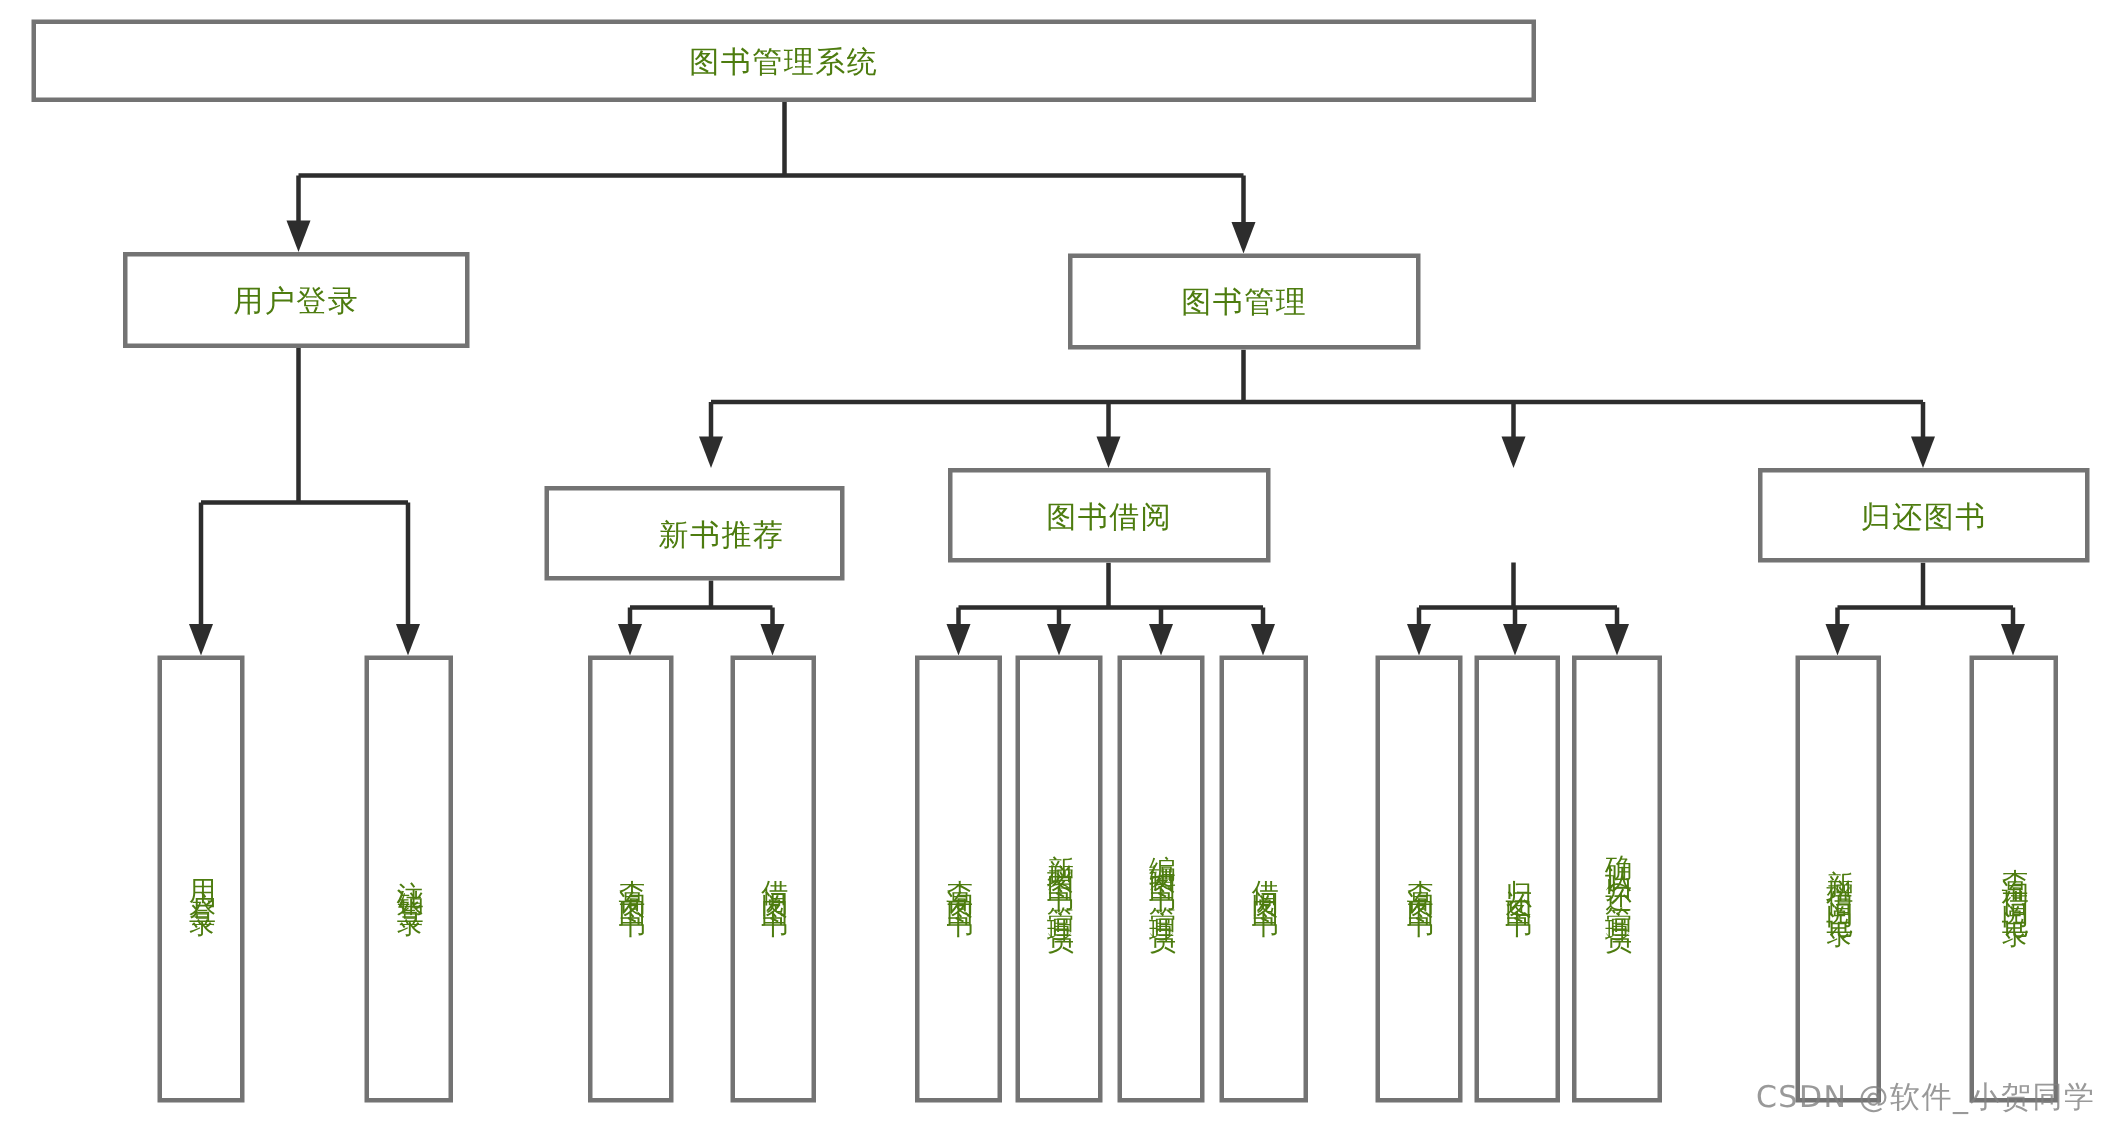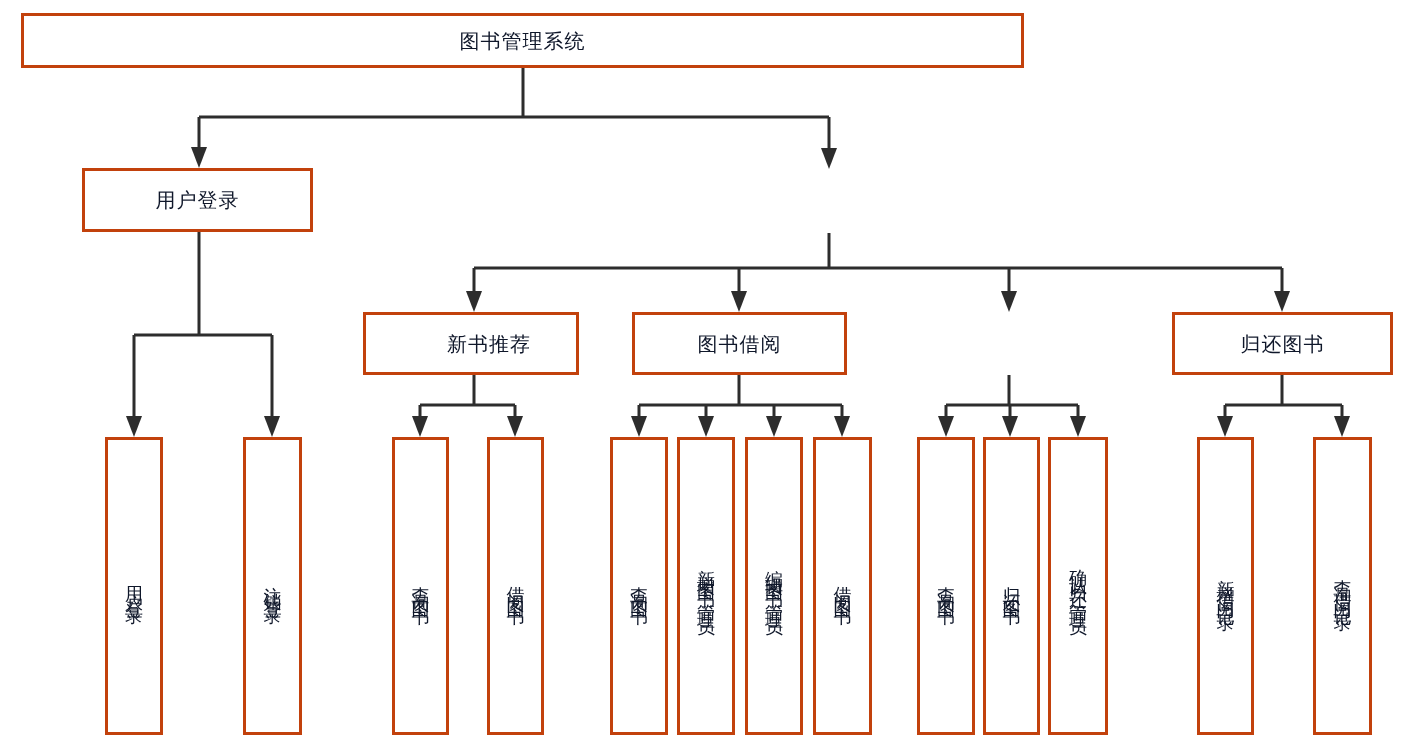--- a/index.html
+++ b/index.html
@@ -14,22 +14,22 @@
   .connectors {
     position: absolute;
     left: 0; top: 0;
     width: 1405px; height: 747px;
     pointer-events: none;
   }
   .node {
     position: absolute;
     box-sizing: border-box;
     background: #ffffff;
-    border: 3px solid #c2410c;
-    color: #0f172a;
+    border: 3px solid #737373;
+    color: #4d7c0f;
     display: flex;
     align-items: center;
     justify-content: center;
     text-align: center;
   }
   .h-node {
     font-size: 20px;
     letter-spacing: 1px;
     line-height: 1;
   }
@@ -91,22 +91,23 @@
       <polygon points="1002,416 1018,416 1010,437"></polygon>
       <polygon points="1070,416 1086,416 1078,437"></polygon>
       <polygon points="1217,416 1233,416 1225,437"></polygon>
       <polygon points="1334,416 1350,416 1342,437"></polygon>
     </g>
   </svg>
 
   <div class="node h-node" style="left:21px; top:13px; width:1003px; height:55px;">图书管理系统</div>
 
   <div class="node h-node" style="left:82px; top:168px; width:231px; height:64px;">用户登录</div>
+  <div class="node h-node" style="left:712px; top:169px; width:235px; height:64px;">图书管理</div>
 
-  <div class="node h-node" style="left:363px; top:312px; width:216px; height:63px;padding-left:36px;">新书推荐</div>
+  <div class="node h-node" style="left:363px; top:324px; width:200px; height:63px;padding-left:36px;">新书推荐</div>
   <div class="node h-node" style="left:632px; top:312px; width:215px; height:63px;">图书借阅</div>
   <div class="node h-node" style="left:1172px; top:312px; width:221px; height:63px;">归还图书</div>
 
   <div class="node v-node" style="left:105px; top:437px; width:58px; height:298px;">用户登录</div>
   <div class="node v-node" style="left:243px; top:437px; width:59px; height:298px;">注销登录</div>
 
   <div class="node v-node" style="left:392px; top:437px; width:57px; height:298px;">查询图书</div>
   <div class="node v-node" style="left:487px; top:437px; width:57px; height:298px;">借阅图书</div>
 
   <div class="node v-node" style="left:610px; top:437px; width:58px; height:298px;">查询图书</div>
@@ -114,13 +115,14 @@
   <div class="node v-node" style="left:745px; top:437px; width:58px; height:298px;">编辑图书（管理员）</div>
   <div class="node v-node" style="left:813px; top:437px; width:59px; height:298px;">借阅图书</div>
 
   <div class="node v-node" style="left:917px; top:437px; width:58px; height:298px;">查询图书</div>
   <div class="node v-node" style="left:983px; top:437px; width:57px; height:298px;">归还图书</div>
   <div class="node v-node" style="left:1048px; top:437px; width:60px; height:298px;">确认归还（管理员）</div>
 
   <div class="node v-node" style="left:1197px; top:437px; width:57px; height:298px;">新增借阅记录</div>
   <div class="node v-node" style="left:1313px; top:437px; width:59px; height:298px;">查询借阅记录</div>
 
+  <div class="watermark">CSDN @软件_小贺同学</div>
 </div>
 
 </body></html>

